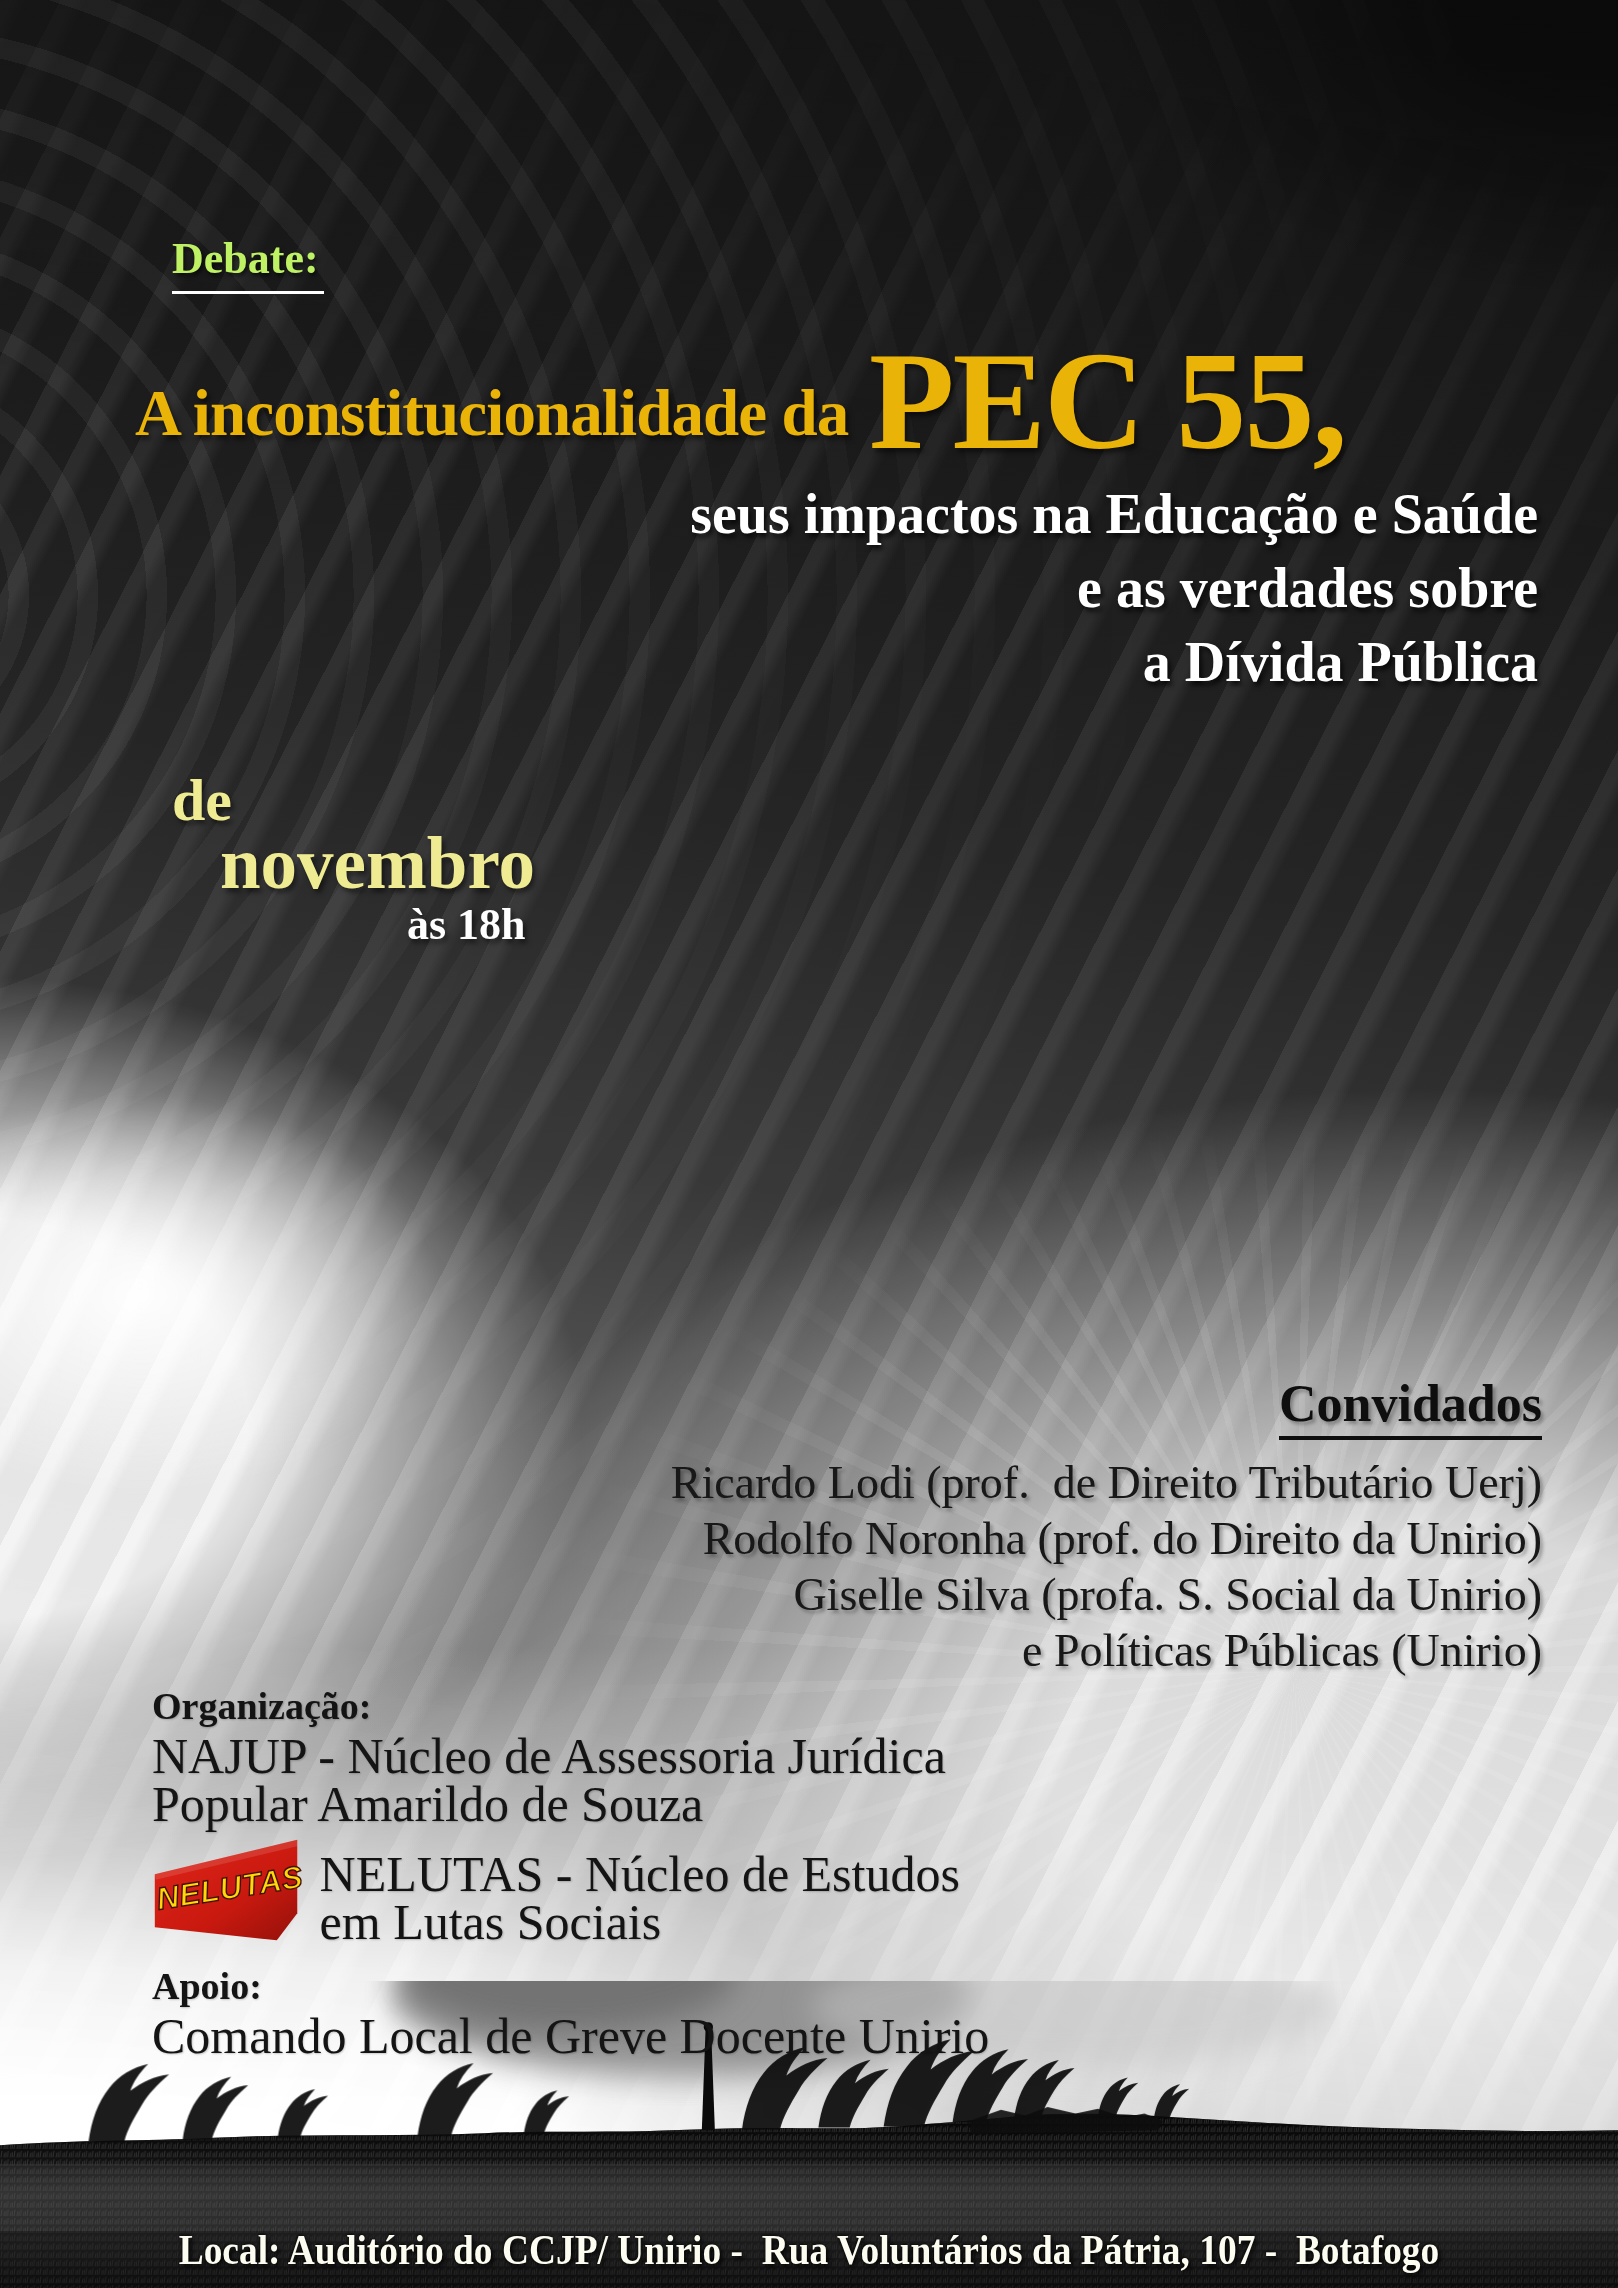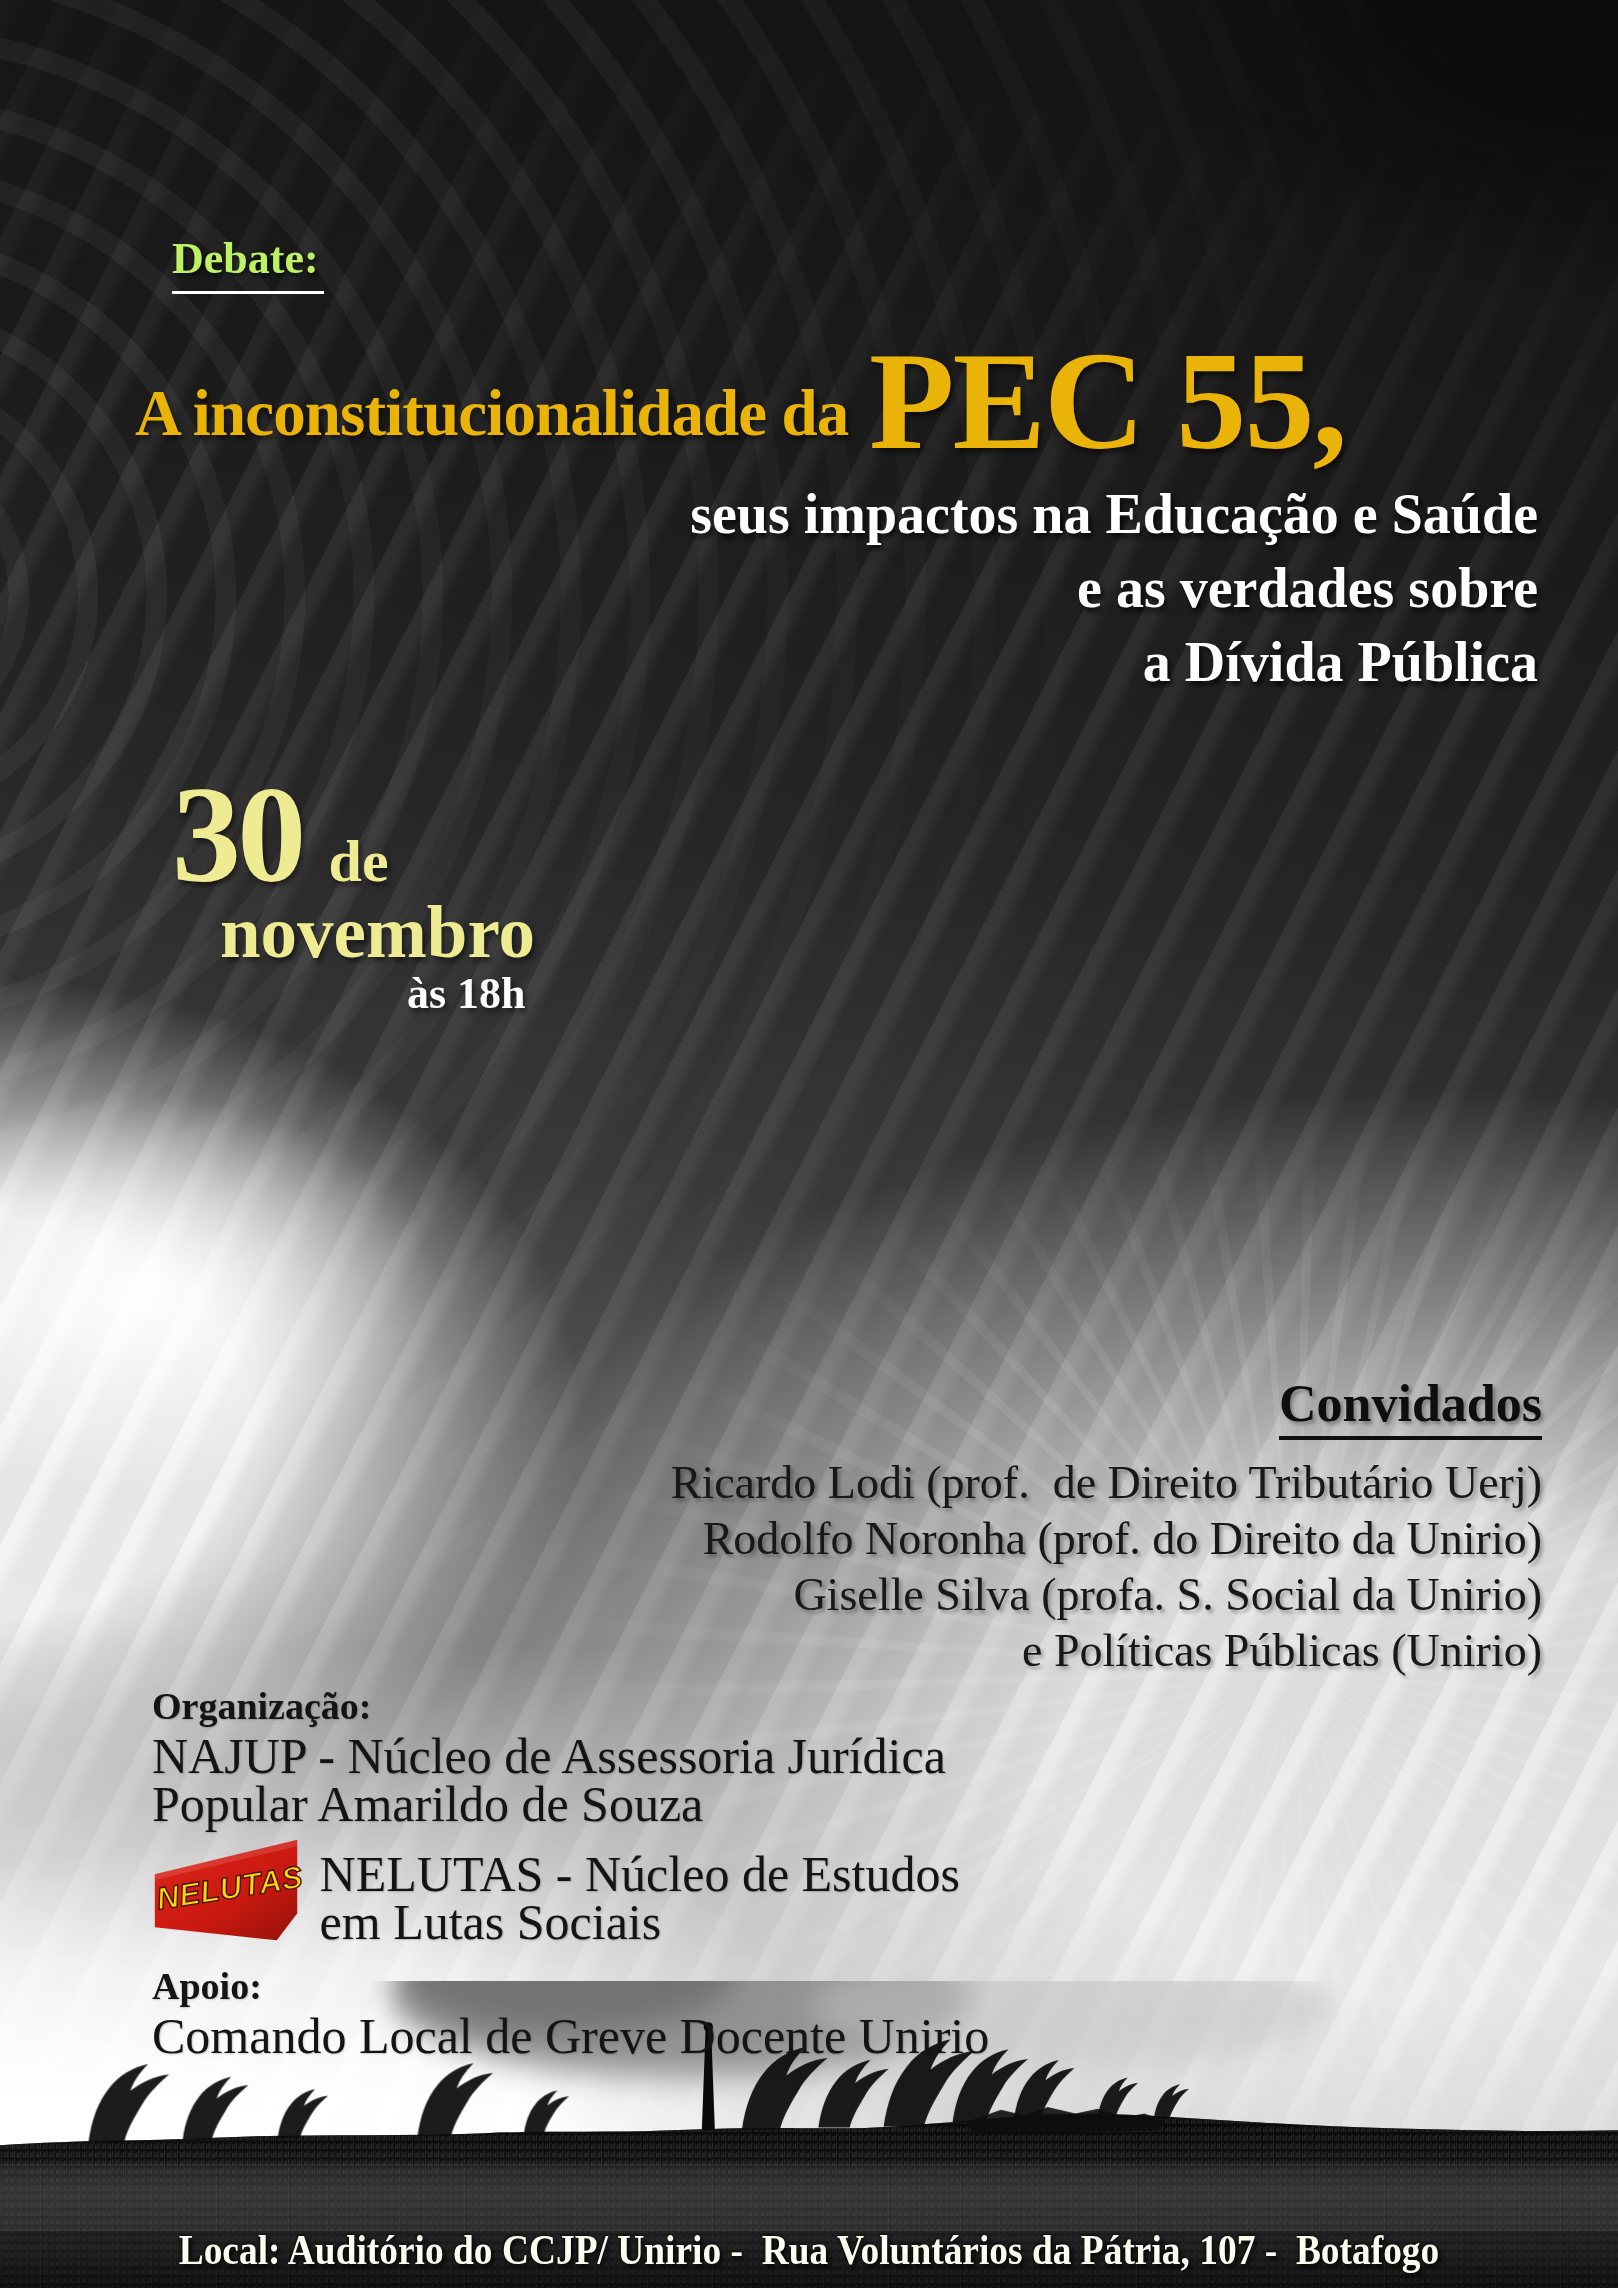--- a/index.html
+++ b/index.html
@@ -164,21 +164,20 @@
   </div>
 
   <div class="subtitle">
     <div>seus impactos na Educação e Saúde</div>
     <div>e as verdades sobre</div>
     <div>a Dívida Pública</div>
   </div>
 
   <div class="date-block">
     <div class="date-row">
-      <span class="date-day">30</span>
       <span class="date-de">de</span>
     </div>
     <div class="date-month">novembro</div>
     <div class="date-time">às 18h</div>
   </div>
 
   <div class="guests">
     <div class="guests-heading">Convidados</div>
     <div class="guest-line">Ricardo Lodi (prof.  de Direito Tributário Uerj)</div>
     <div class="guest-line">Rodolfo Noronha (prof. do Direito da Unirio)</div>

